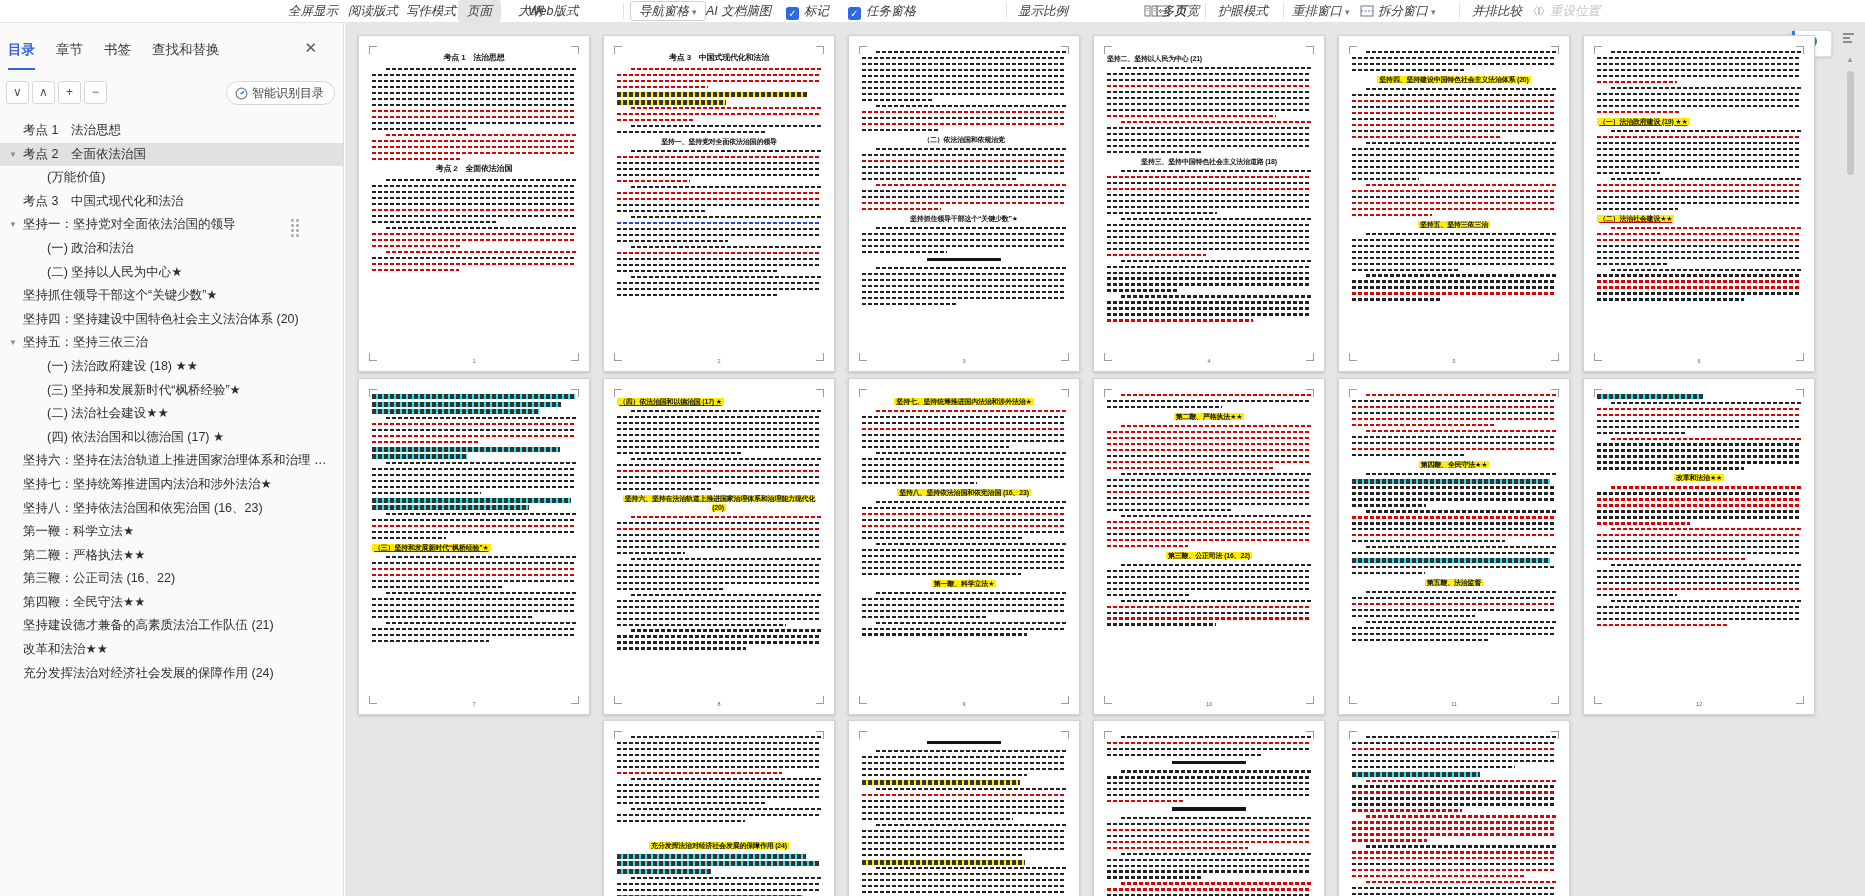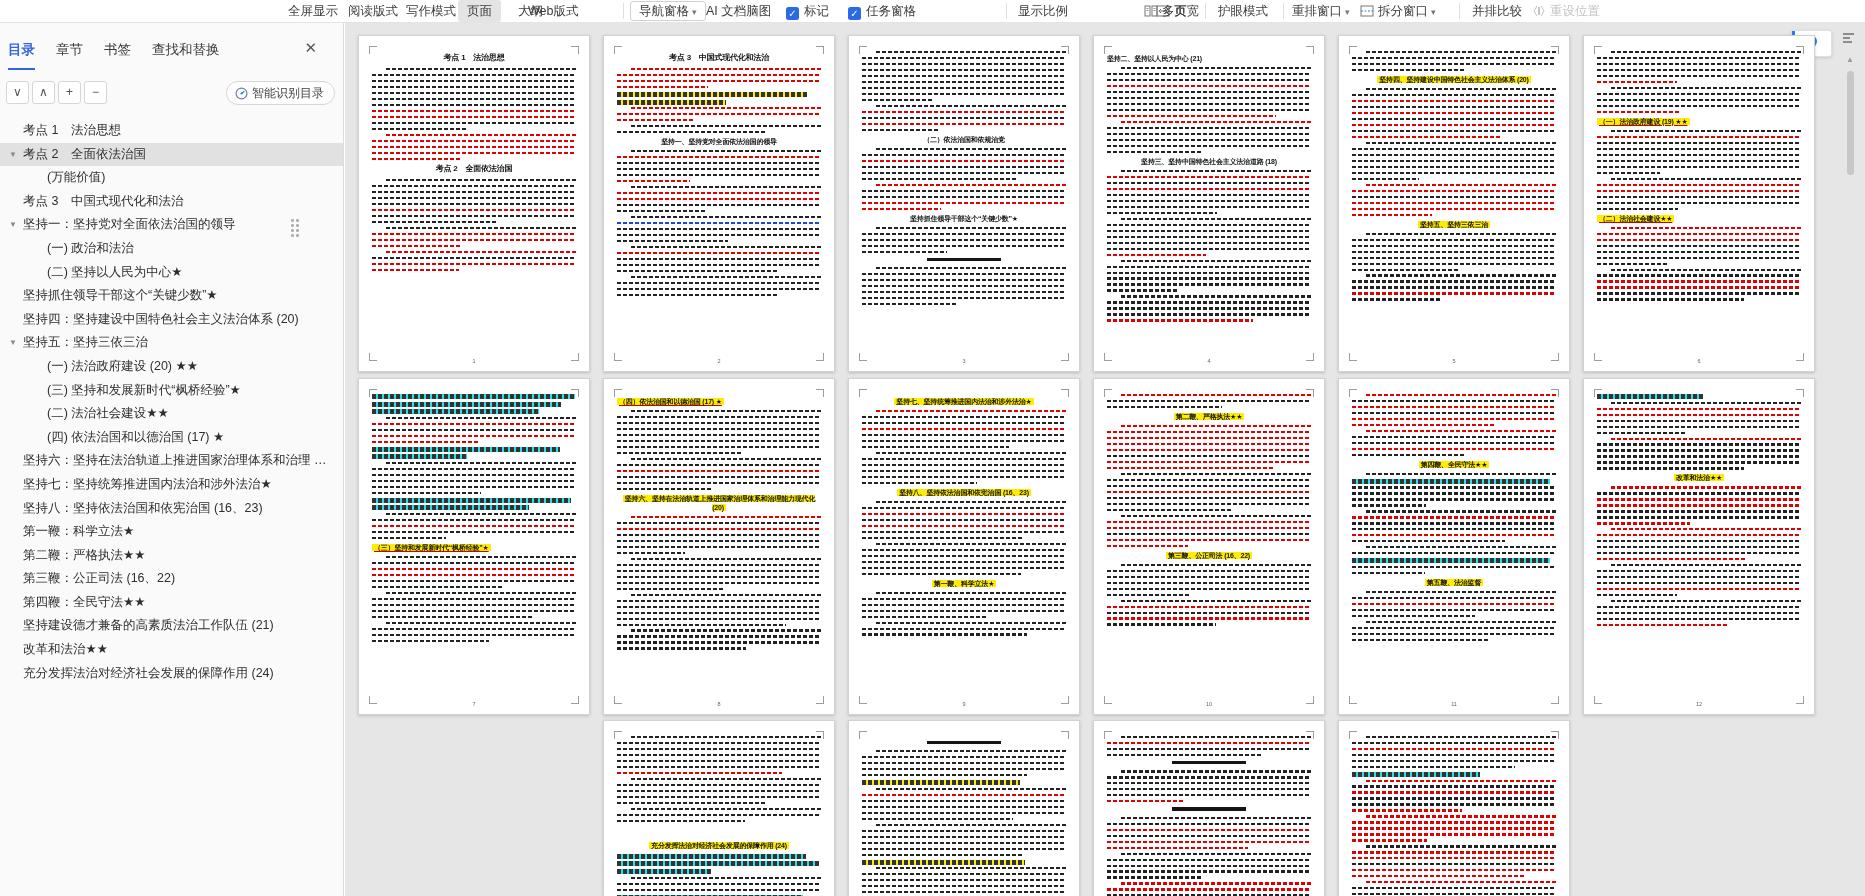--- a/index.html
+++ b/index.html
@@ -3,21 +3,21 @@
 <meta charset="utf-8">
 <style>
   * { margin:0; padding:0; box-sizing:border-box; }
   html,body { width:1865px; height:896px; overflow:hidden; background:#fff;
     font-family:"Liberation Sans","DejaVu Sans",sans-serif; }
 
   
   .toolbar { position:absolute; left:0; top:0; width:1865px; height:23px;
     background:#fff; border-bottom:1px solid #e4e4e4; z-index:30; }
   .tb-item { position:absolute; top:0; height:22px; line-height:22px;
-    font-size:12.5px; color:#3c3c3c; white-space:nowrap; cursor:default; }
+    font-size:12.5px; color:#3c3c3c; white-space:nowrap; cursor:default;font-style:italic; }
   .tb-item.active { background:#e4e4e4; border-radius:3px; padding:0 9px; }
   .tb-item.boxed  { border:1px solid #cfcfcf; border-radius:3px; padding:0 8px; height:20px; line-height:18px; top:1px; }
   .tb-item.disabled { color:#c3c3c3; }
   .tb-sep { position:absolute; top:3px; width:1px; height:16px; background:#e0e0e0; }
   .caret { font-size:9px; color:#777; margin-left:3px; }
   .cb { display:inline-block; width:13px; height:13px; background:#2a6ae8; border-radius:2.5px;
         color:#fff; font-size:10px; line-height:13px; text-align:center; vertical-align:-2px; margin-right:5px; }
   .tb-ico { display:inline-block; vertical-align:-2px; margin-right:4px; }
 
   
@@ -173,21 +173,21 @@
         <span class="txt">坚持抓住领导干部这个“关键少数”★</span>
       </div>
       <div class="toc-item lv0">
         <span class="txt">坚持四：坚持建设中国特色社会主义法治体系 (20)</span>
       </div>
       <div class="toc-item lv0">
         <span class="arr">▼</span>
         <span class="txt">坚持五：坚持三依三治</span>
       </div>
       <div class="toc-item lv1">
-        <span class="txt">(一) 法治政府建设 (20) ★★</span>
+        <span class="txt">(一) 法治政府建设 (18) ★★</span>
       </div>
       <div class="toc-item lv1">
         <span class="txt">(三) 坚持和发展新时代“枫桥经验”★</span>
       </div>
       <div class="toc-item lv1">
         <span class="txt">(二) 法治社会建设★★</span>
       </div>
       <div class="toc-item lv1">
         <span class="txt">(四) 依法治国和以德治国 (17) ★</span>
       </div>

